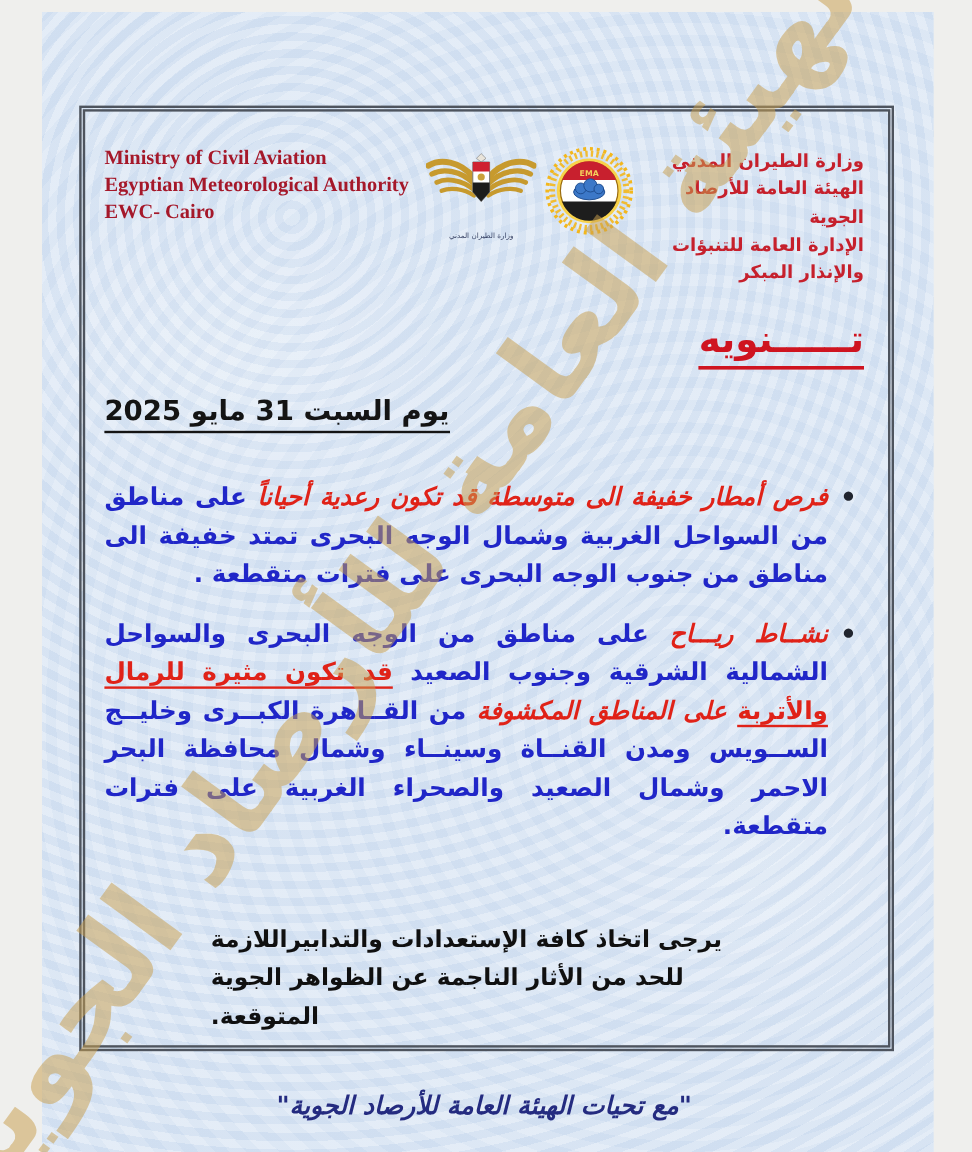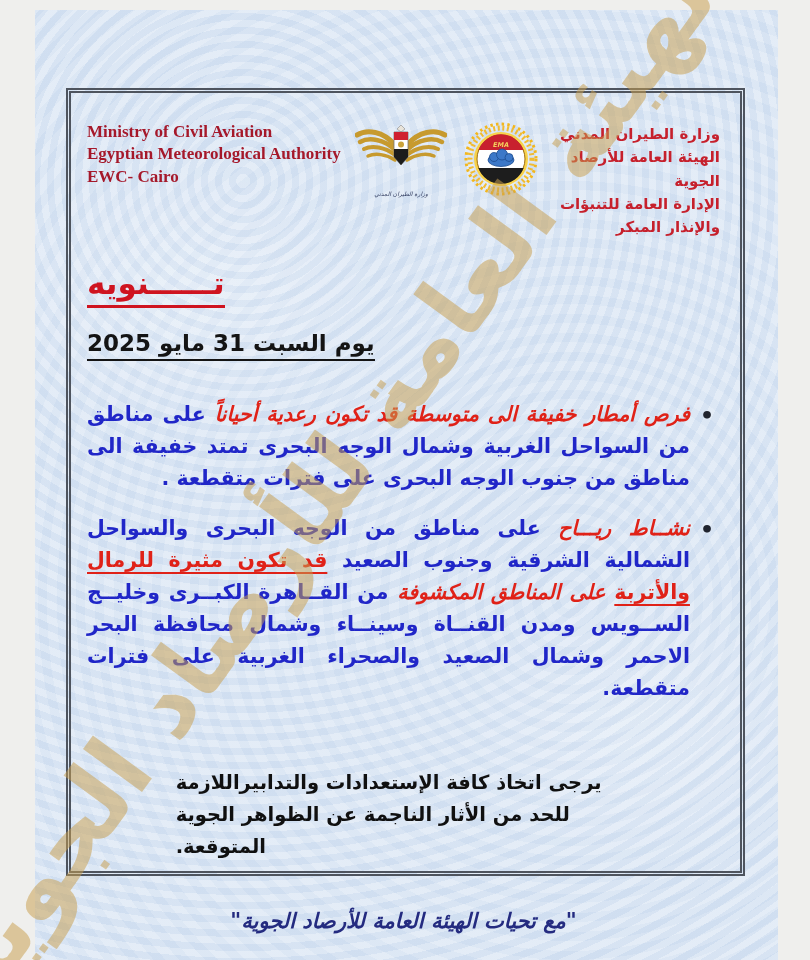--- a/index.html
+++ b/index.html
@@ -20,25 +20,25 @@
   .frame{
     position:absolute;left:31px;top:31px;width:679px;height:788px;
     border:5px double #4e545e;box-sizing:border-box;
     padding:28px 20px 0 16px;
     margin-top:47px;
   }
   
   .header{display:flex;flex-direction:row;align-items:flex-start;position:relative;z-index:2;}
   .hdr-en{width:268px;color:#a5182a;font-weight:bold;font-size:17px;line-height:1.32;
     font-family:"Liberation Serif","DejaVu Serif",serif;white-space:nowrap;}
-  .logos{display:flex;align-items:flex-start;gap:14px;margin-top:2px;font-style:italic;}
+  .logos{display:flex;align-items:center;gap:4px;margin-top:2px;}
   .hdr-ar{flex:1;direction:rtl;text-align:right;color:#c6202c;font-weight:bold;font-size:15px;line-height:1.55;margin-top:2px;}
   .caption{font-size:6px;color:#3b4668;text-align:center;line-height:1.2;margin-top:1px;}
   
-  .title-row{text-align:left;margin-top:26px;position:relative;z-index:2;}
+  .title-row{text-align:right;margin-top:26px;position:relative;z-index:2;}
   .title{
     display:inline-block;color:#cf1420;font-weight:bold;font-size:31px;
     border-bottom:3px solid #cf1420;padding-bottom:4px;letter-spacing:1px;
   }
   .date-row{margin-top:22px;position:relative;z-index:2;}
   .date{
     display:inline-block;direction:rtl;color:#141414;font-weight:bold;font-size:23px;
     border-bottom:2px solid #141414;padding-bottom:3px;
   }
   

